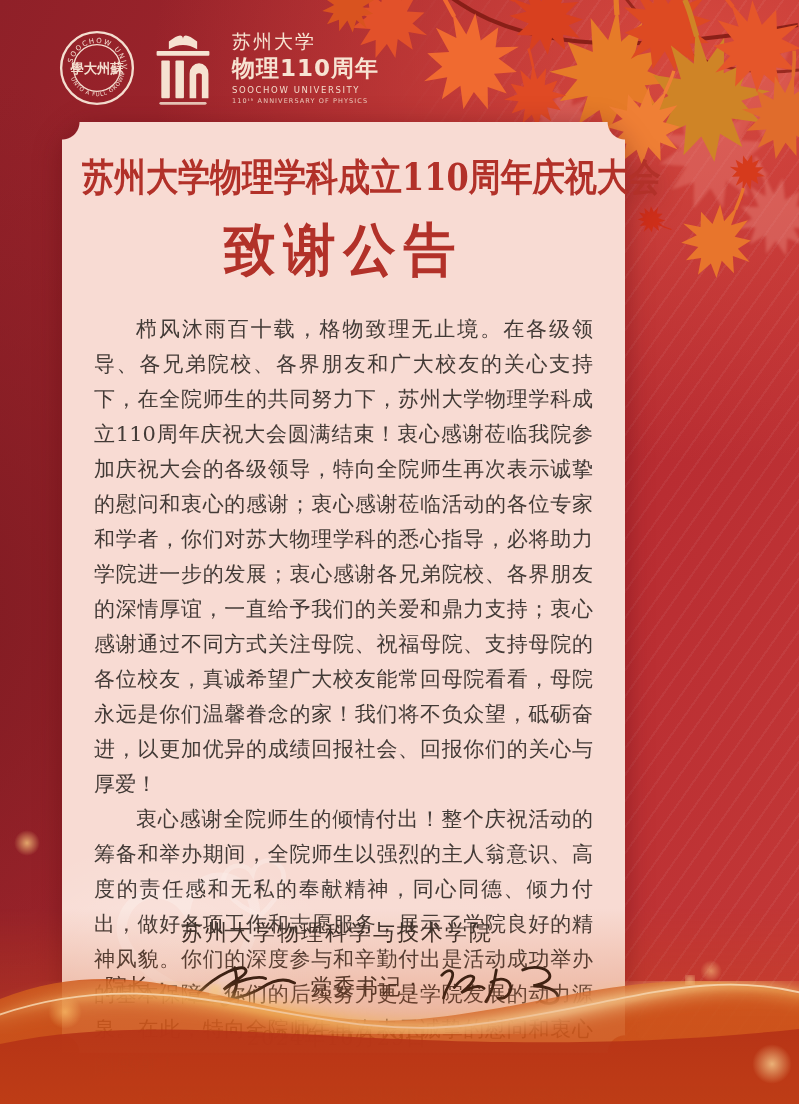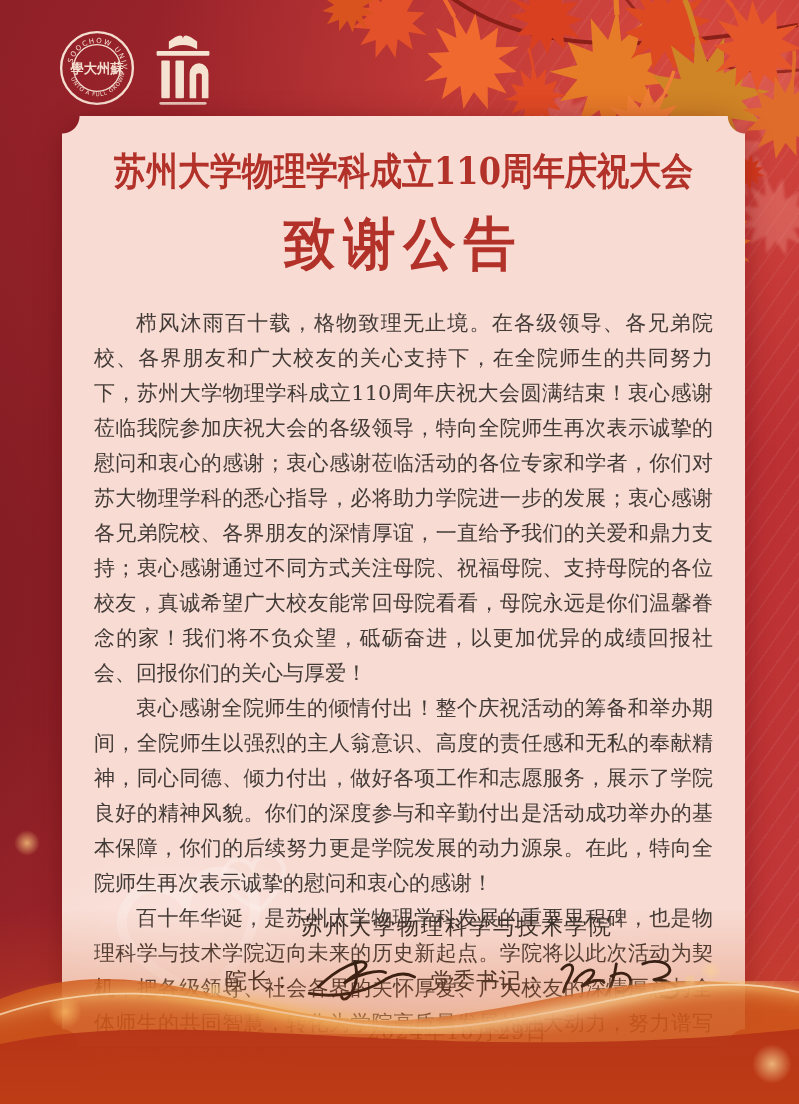--- a/index.html
+++ b/index.html
@@ -19,21 +19,21 @@
   
   .header{position:absolute;left:58px;top:26px;display:flex;align-items:center;gap:14px;}
   .seal{width:78px;height:78px;}
   .gate{width:66px;height:84px;}
   .logo-text{color:#f7e3d2;line-height:1.15;margin-left:2px;}
   .logo-cn1{font-size:19px;letter-spacing:2px;}
   .logo-cn2{font-size:23px;font-weight:bold;letter-spacing:1px;margin-top:2px;}
   .logo-en1{font-size:8.5px;letter-spacing:1.6px;margin-top:5px;opacity:.95;}
   .logo-en2{font-size:6.5px;letter-spacing:1.1px;margin-top:2px;opacity:.85;}
   
-  .panel{position:absolute;left:62px;top:116px;width:683px;height:931px;
+  .panel{position:absolute;left:62px;top:122px;width:563px;height:931px;
     --p:#f8dbd3;
     background:
       radial-gradient(circle at top left,    transparent 17px, var(--p) 18px) top left    / 51% 51% no-repeat,
       radial-gradient(circle at top right,   transparent 17px, var(--p) 18px) top right   / 51% 51% no-repeat,
       radial-gradient(circle at bottom left, transparent 17px, var(--p) 18px) bottom left / 51% 51% no-repeat,
       radial-gradient(circle at bottom right,transparent 17px, var(--p) 18px) bottom right/ 51% 51% no-repeat;
     filter:drop-shadow(0 5px 14px rgba(90,8,14,.45));}
   .panel-deco{position:absolute;left:0;top:0;width:100%;height:100%;pointer-events:none;
     background:
       radial-gradient(260px 200px at 18% 92%, rgba(255,255,255,.30), transparent 70%),
@@ -121,20 +121,26 @@
     <svg class="gate" viewBox="0 0 70 88">
       <g fill="#f6e2d1">
         <path d="M20,16 Q34,5 35,13 Q36,5 50,16 L50,24 Q35,15 20,24 Z"></path>
         <rect x="7" y="26" width="56" height="5" rx="1"></rect>
         <rect x="12" y="36" width="9" height="40" rx="1"></rect>
         <rect x="27" y="36" width="9" height="40" rx="1"></rect>
         <path d="M42,76 L42,50 A10,11 0 0 1 62,50 L62,76 L55,76 L55,51 A5,6 0 0 0 49,51 L49,76 Z"></path>
         <rect x="10" y="80" width="50" height="3" rx="1.5" opacity="0.85"></rect>
       </g>
     </svg>
+    <div class="logo-text">
+      <div class="logo-cn1">苏州大学</div>
+      <div class="logo-cn2">物理110周年</div>
+      <div class="logo-en1">SOOCHOW UNIVERSITY</div>
+      <div class="logo-en2">110ᵗʰ ANNIVERSARY OF PHYSICS</div>
+    </div>
   </div>
 
   <div class="panel">
     <div class="panel-deco"></div>
 
     <svg class="hearts" viewBox="0 0 260 230">
       <g fill="none" stroke="#ffffff" stroke-opacity="0.45" stroke-width="10">
         <path transform="rotate(-14 120 130)" d="M120,190 C60,150 40,110 60,85 C78,63 110,70 120,95 C130,70 162,63 180,85 C200,110 180,150 120,190 Z"></path>
         <path transform="translate(118,28) scale(0.45) rotate(-10)" d="M120,190 C60,150 40,110 60,85 C78,63 110,70 120,95 C130,70 162,63 180,85 C200,110 180,150 120,190 Z"></path>
       </g>

